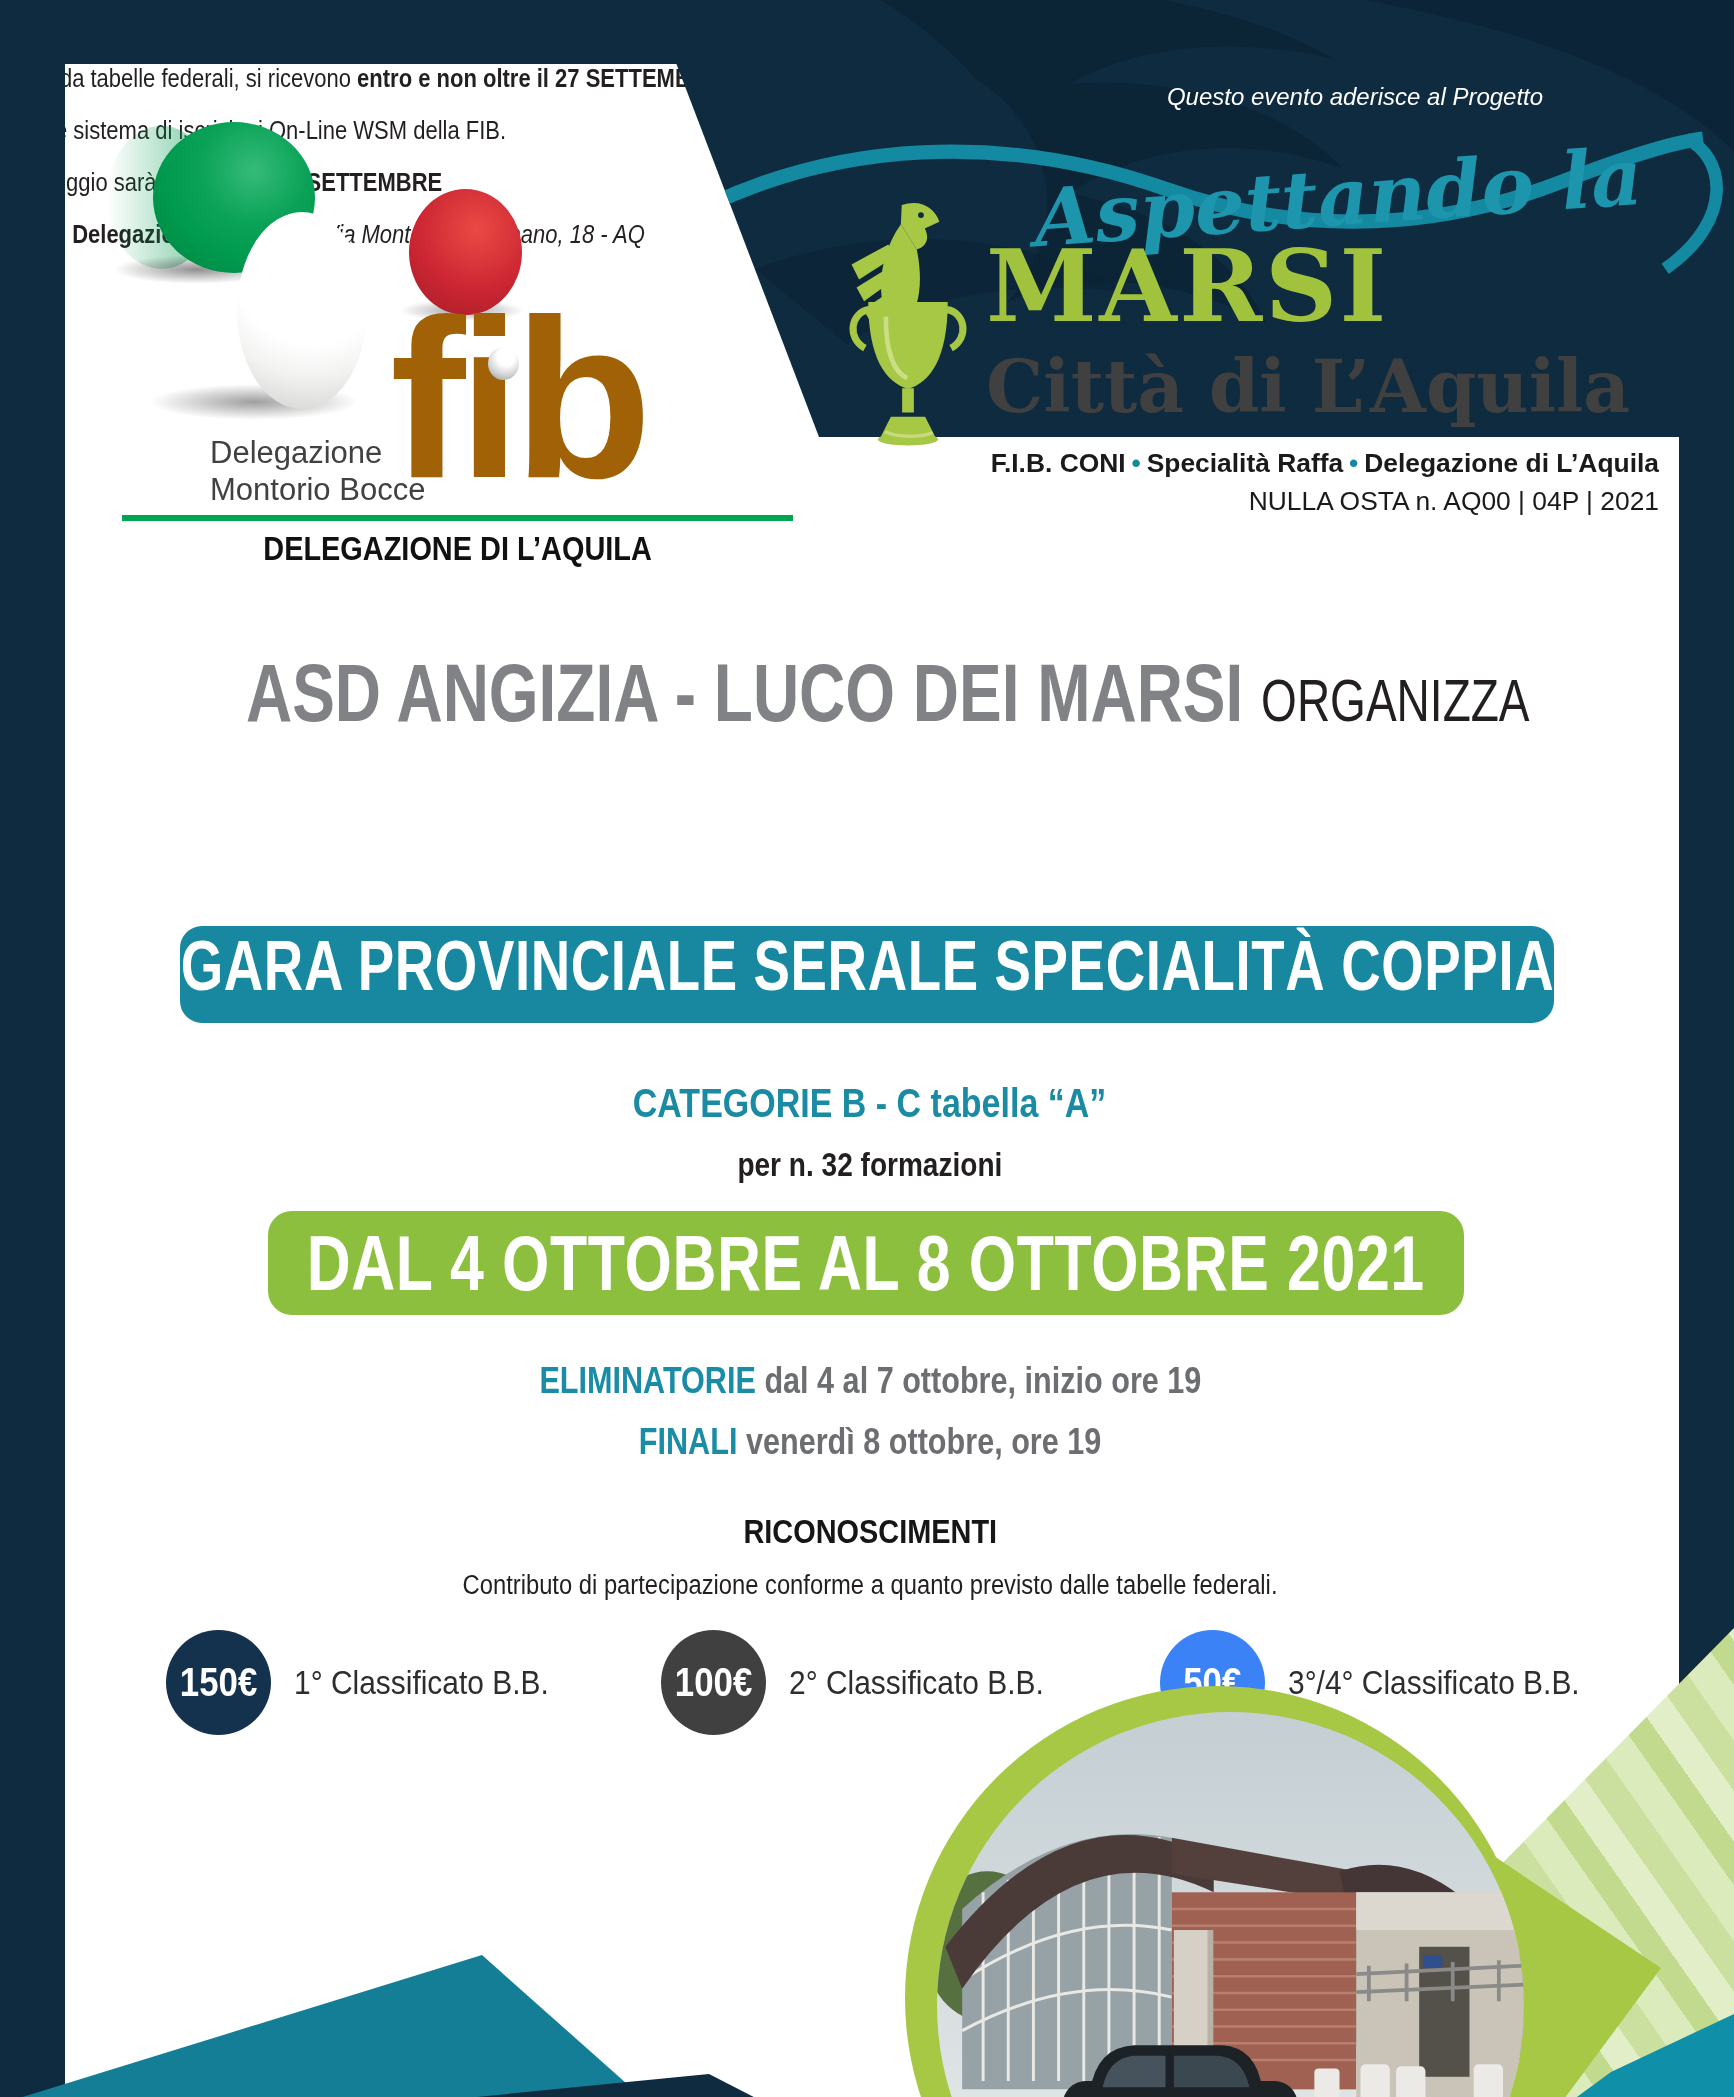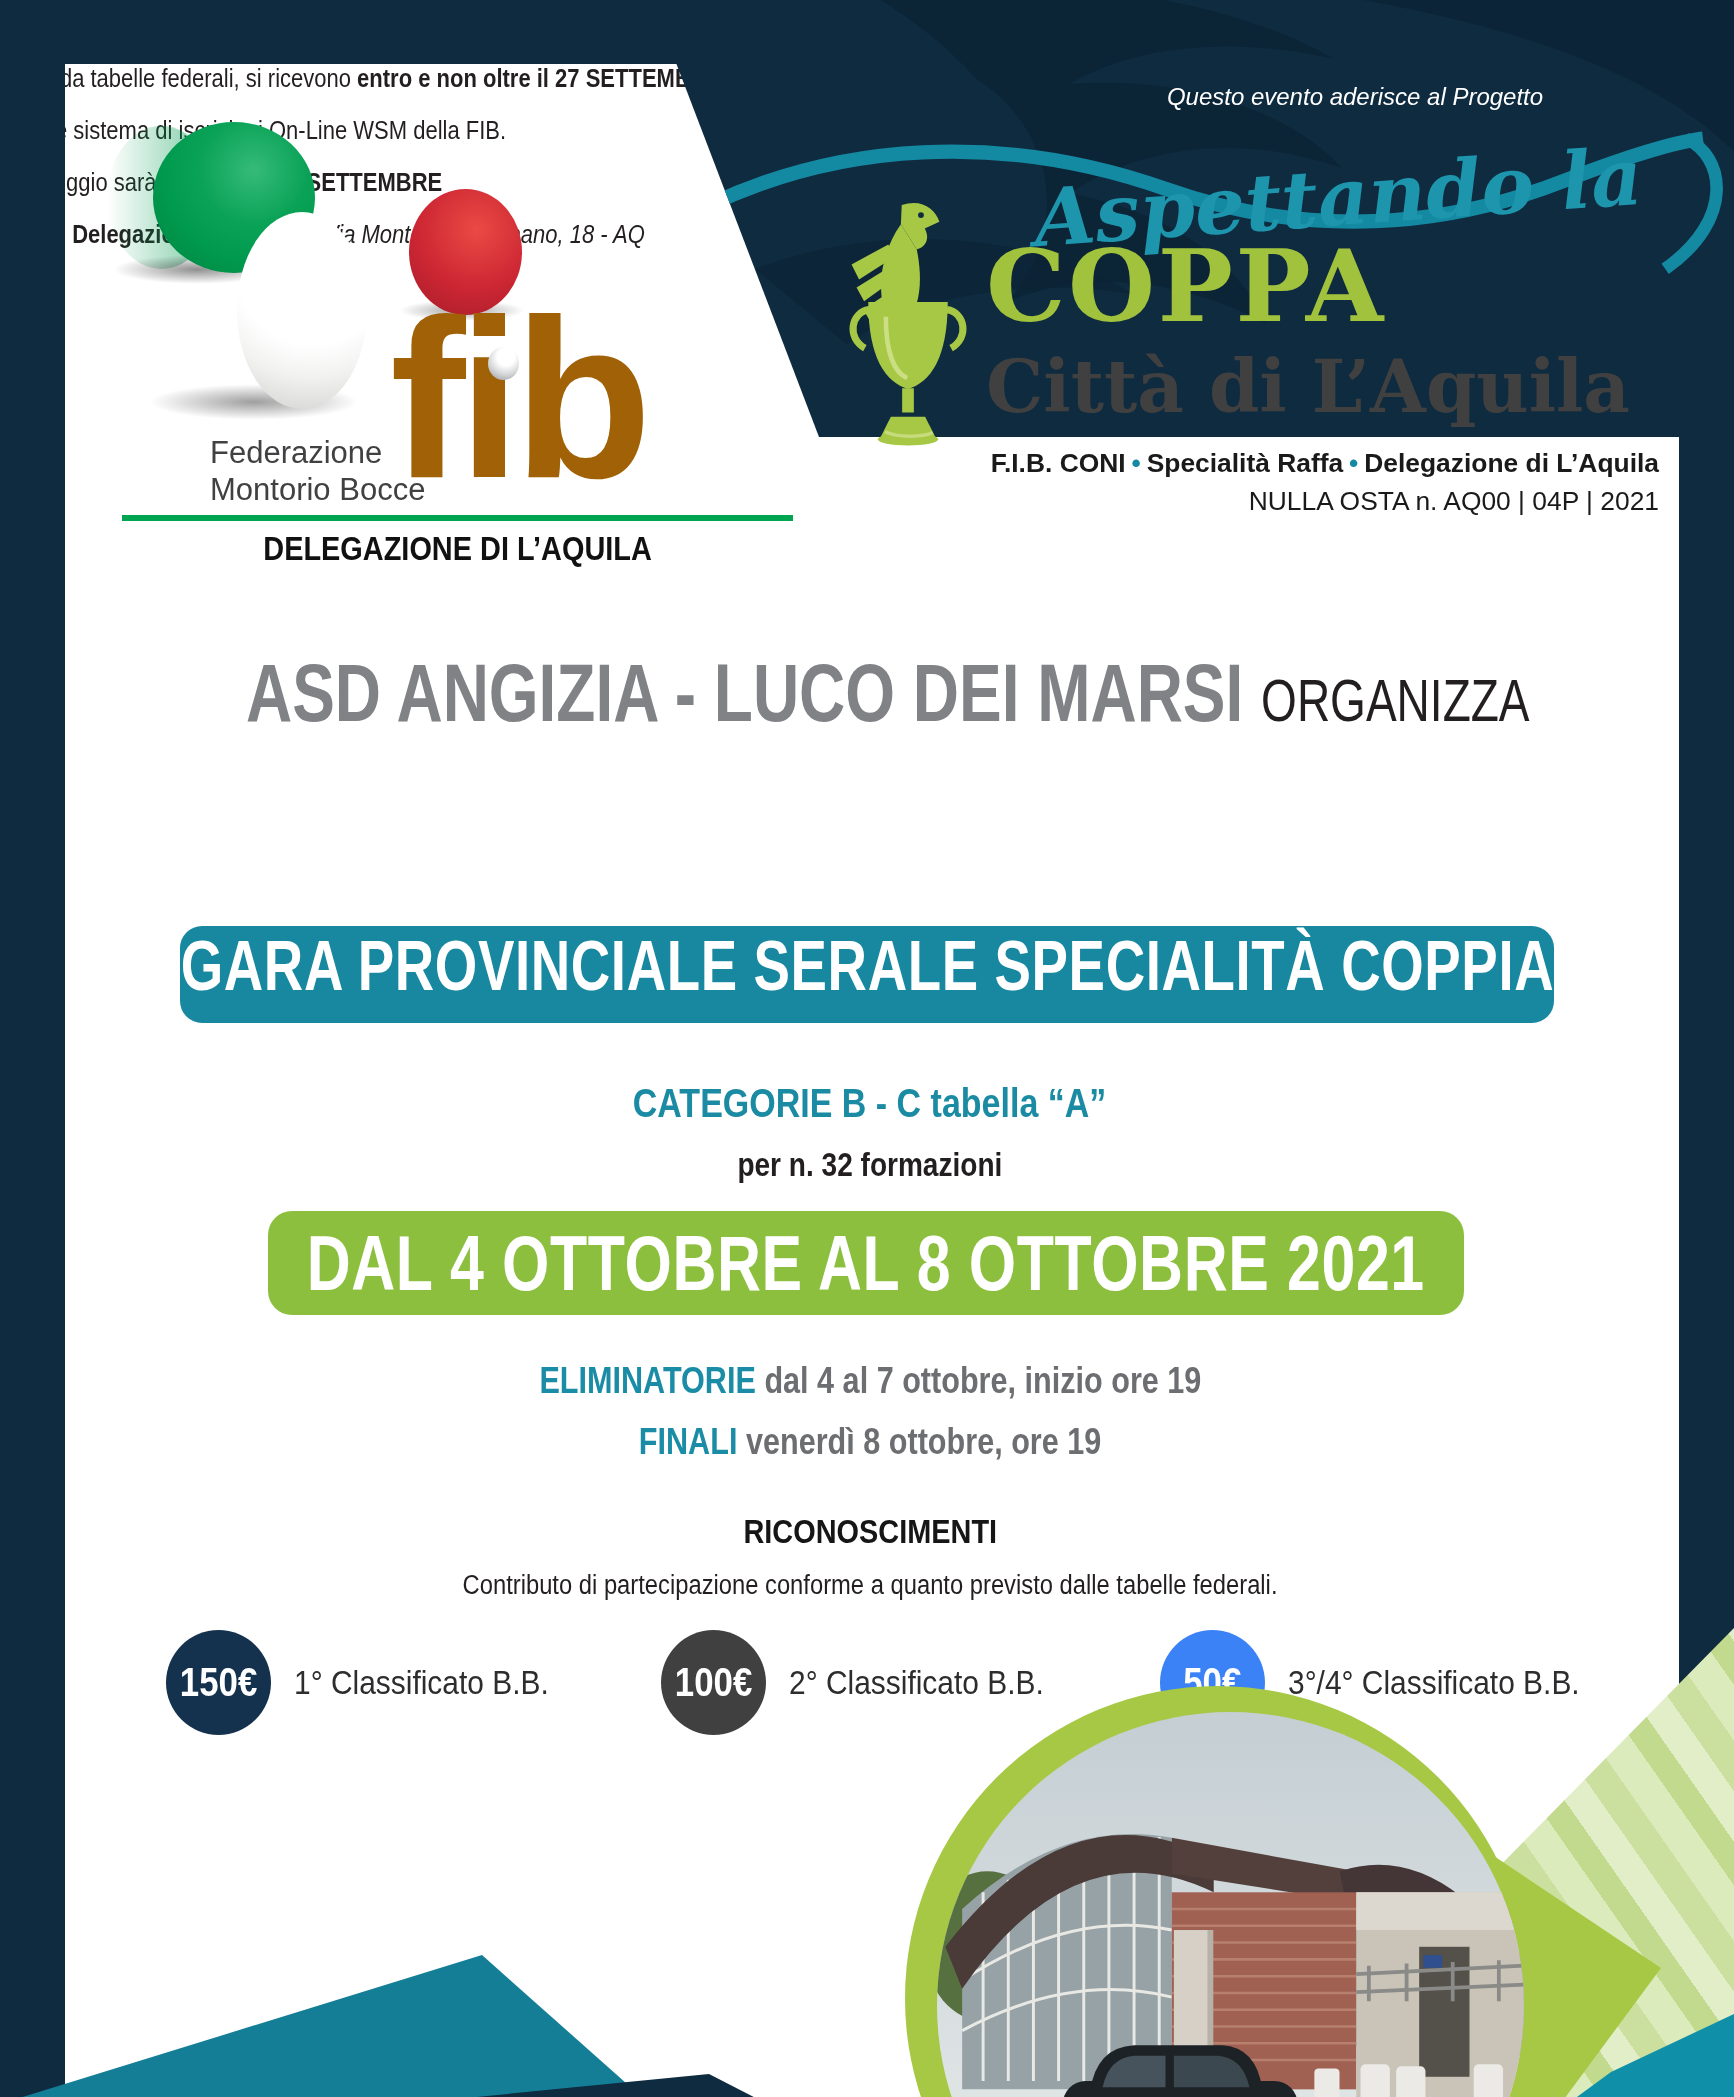--- a/index.html
+++ b/index.html
@@ -153,36 +153,36 @@
       <path fill="#a6c845" d="M70,250 C70,385 112,442 165,458 C218,442 260,385 260,250 Z"></path>
       <path d="M72,268 C28,274 18,336 62,360" stroke="#a6c845" stroke-width="17" fill="none"></path>
       <path d="M258,268 C302,274 312,336 268,360" stroke="#a6c845" stroke-width="17" fill="none"></path>
       <path d="M112,285 C112,370 132,418 163,432" stroke="#cfe08a" stroke-width="11" fill="none" opacity="0.9"></path>
       <rect x="151" y="456" width="28" height="58" fill="#a6c845"></rect>
       <path fill="#a6c845" d="M100,572 L230,572 L206,524 L124,524 Z"></path>
       <ellipse cx="165" cy="578" rx="72" ry="15" fill="#a6c845"></ellipse>
       <path d="M110,560 C140,574 200,574 224,562" stroke="#cfe08a" stroke-width="8" fill="none" opacity="0.8"></path>
     </svg>
   </div>
-  <div class="abs" id="coppa-title">COPPA</div>
+  <div class="abs" id="coppa-title">MARSI</div>
   <div class="abs" id="citta-title">Città di L’Aquila</div>
   <div class="abs" id="sanction-line"><span>F.I.B. CONI</span><span class="dot">•</span><span>Specialità Raffa</span><span class="dot">•</span><span>Delegazione di L’Aquila</span></div>
   <div class="abs" id="nulla-osta-line">NULLA OSTA n. AQ00 | 04P | 2021</div>
 
   <div class="abs ball" id="green-trail"></div>
   <div class="abs ball" id="shadow1"></div>
   <div class="abs ball" id="green-ball"></div>
   <div class="abs ball" id="shadow2"></div>
   <div class="abs ball" id="white-ball"></div>
   <div class="abs ball" id="shadow3"></div>
   <div class="abs ball" id="red-ball"></div>
   <div class="abs ball" id="pallino"></div>
   <div class="abs" id="fib-wordmark">fib</div>
   <div class="abs" id="federazione-text">
-    <div>Federazione</div>
+    <div>Delegazione</div>
     <div>Montorio Bocce</div>
   </div>
   <div class="abs" id="green-rule"></div>
   <div class="abs" id="delegation-title"><span class="cx85">DELEGAZIONE DI L’AQUILA</span></div>
 
   <div class="centerline" id="organizer-line">
     <span class="cx"><span class="club">ASD ANGIZIA - LUCO DEI MARSI</span> <span class="verb">ORGANIZZA</span></span>
   </div>
   <div class="abs" id="banner-gara">
       <span class="cx">GARA PROVINCIALE SERALE SPECIALITÀ COPPIA</span>

